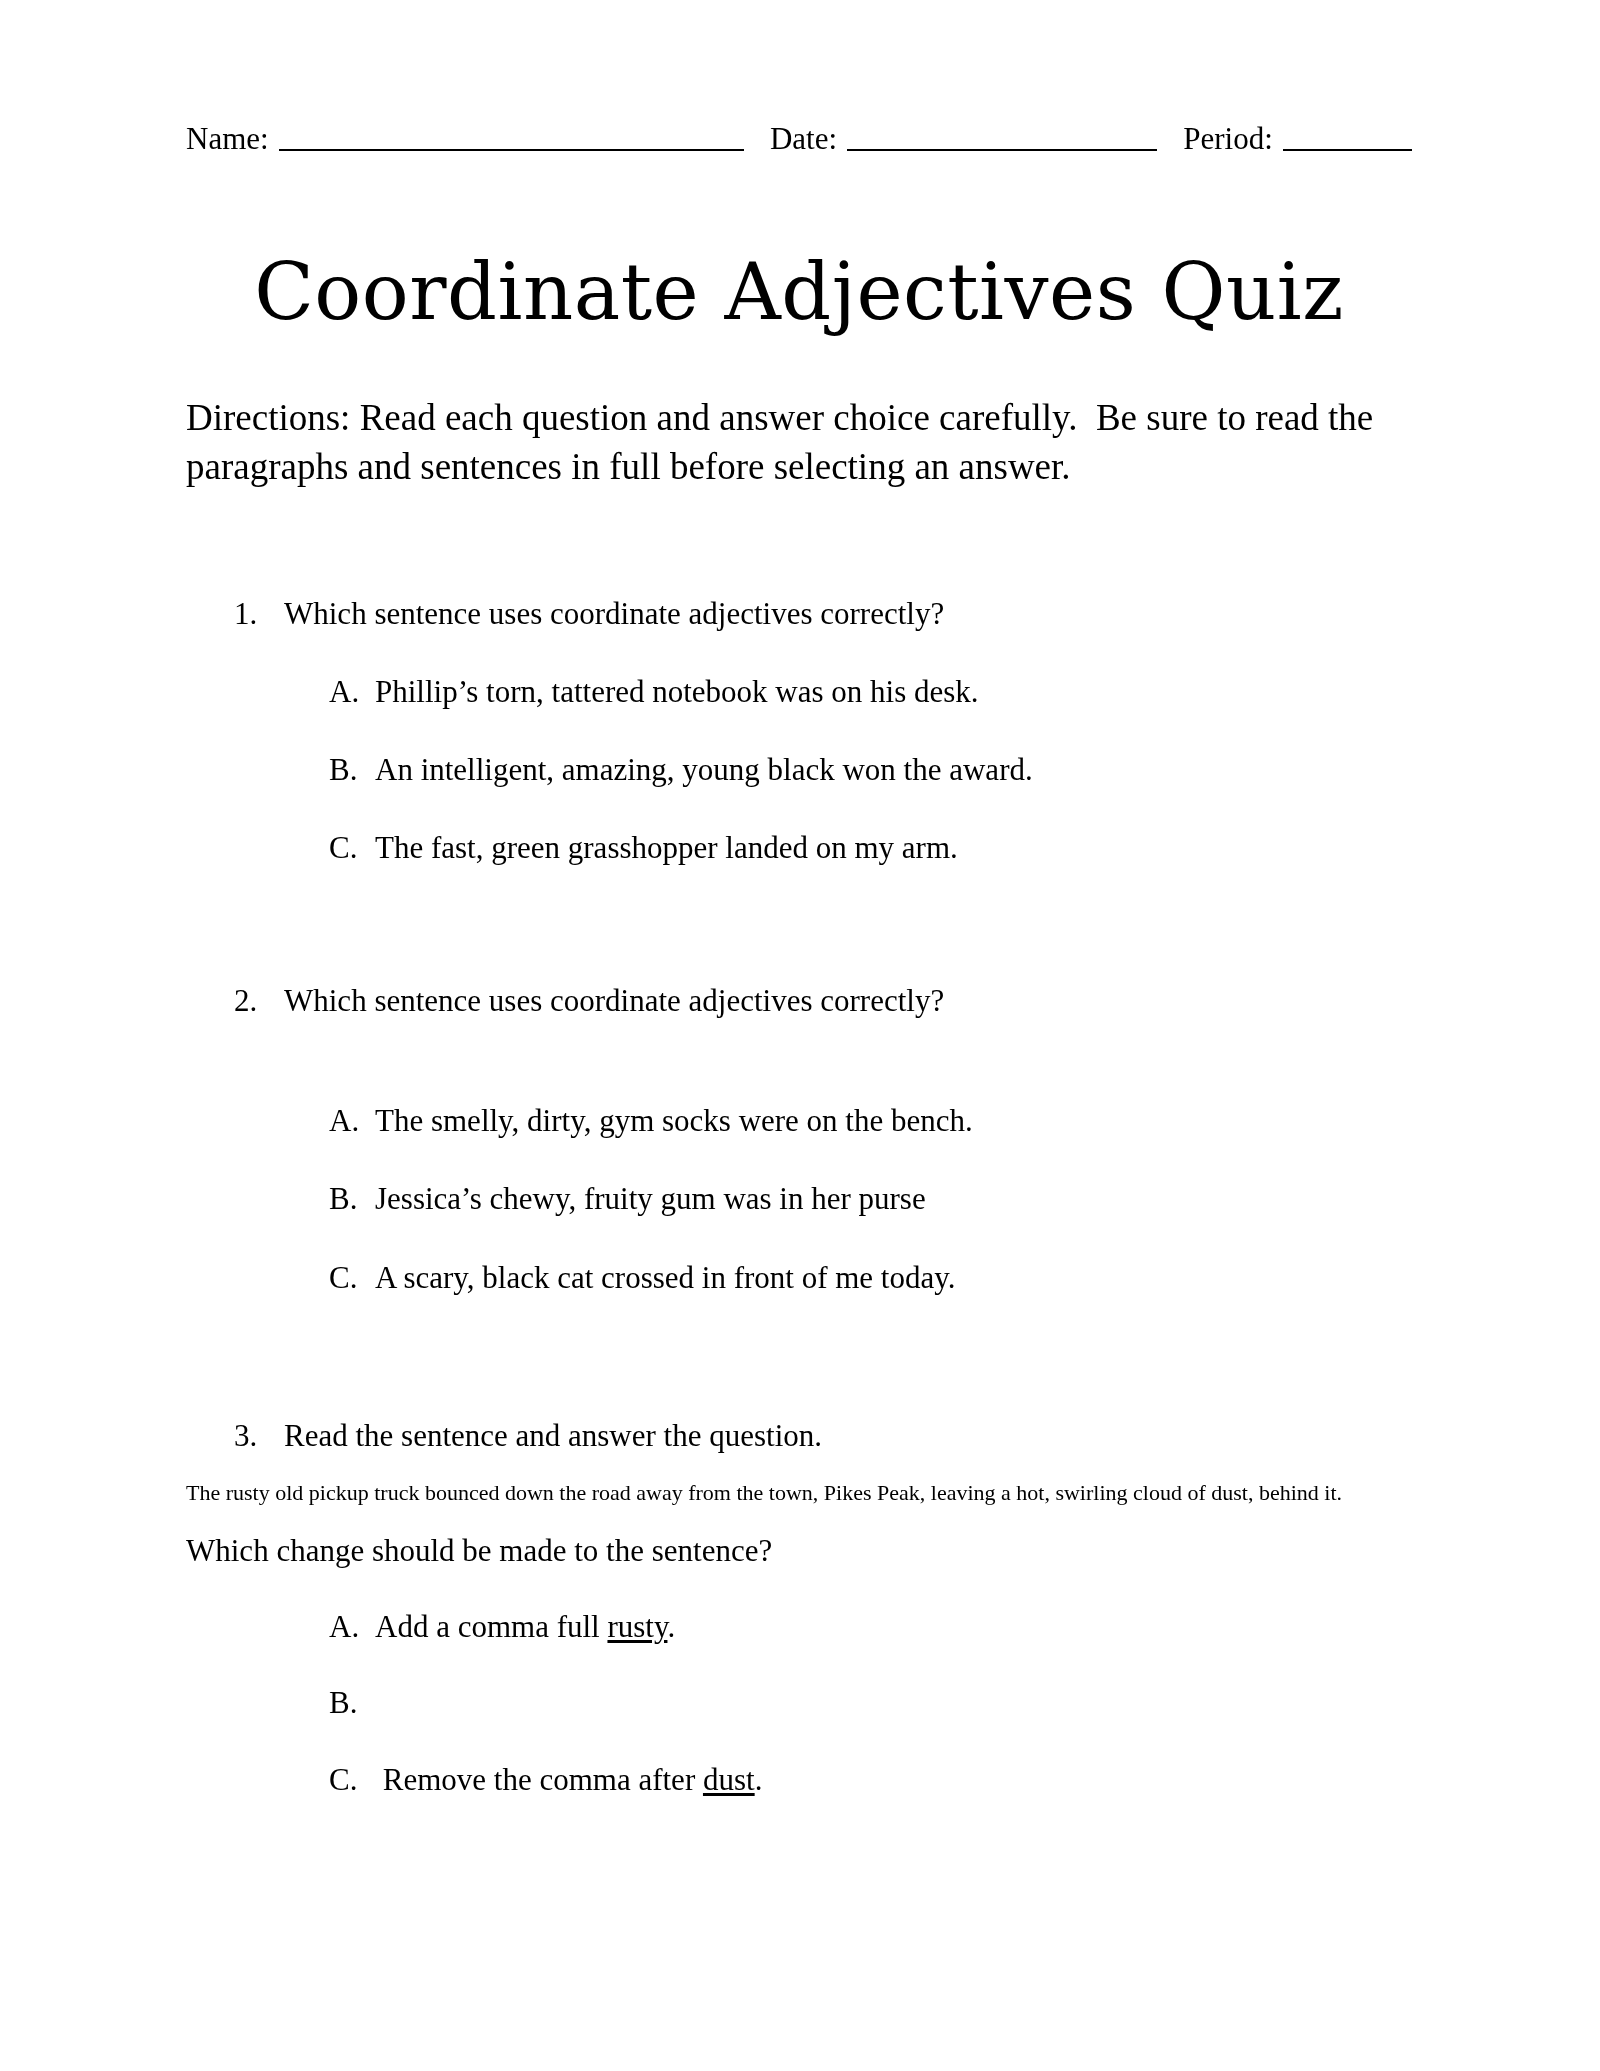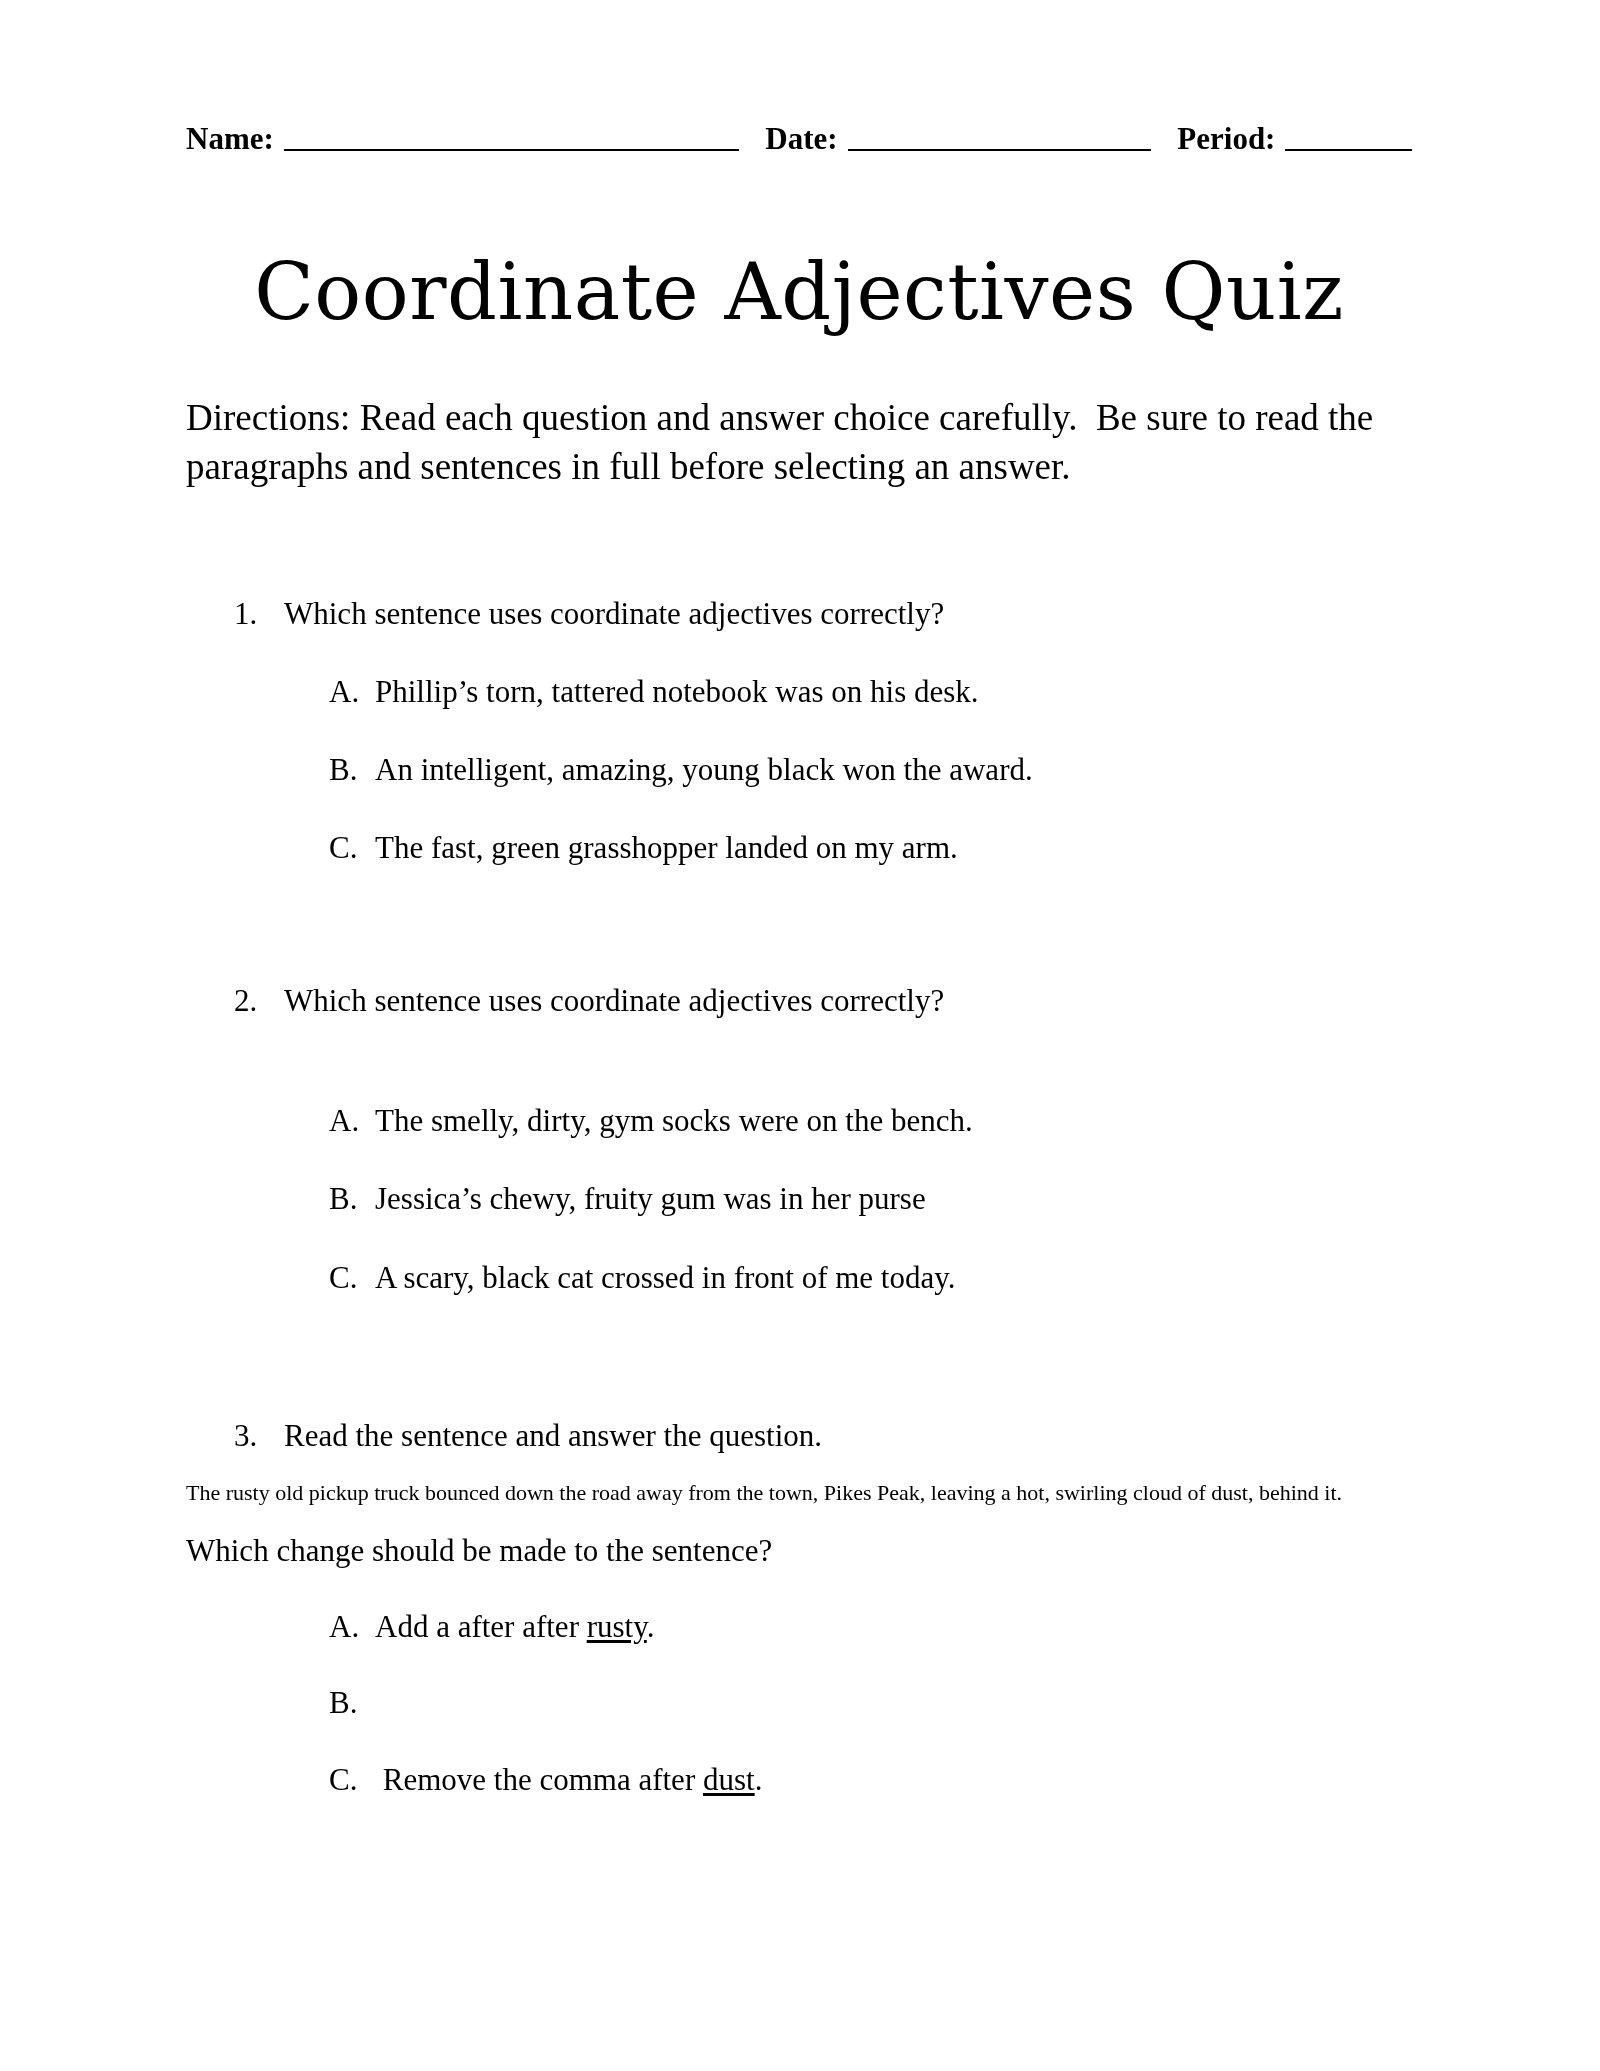--- a/index.html
+++ b/index.html
@@ -15,21 +15,21 @@
     padding: 120px 188px 0 186px;
   }
 
   
   .header-line {
     display: flex;
     align-items: flex-end;
     font-size: 31px;
     gap: 10px;
   }
-  .hl-label { white-space: nowrap; line-height: 1.2; font-weight: bold; }
+  .hl-label { white-space: nowrap; line-height: 1.2; }
   .fill-line {
     border-bottom: 2px solid #000;
     height: 0;
     margin-bottom: 6px;
   }
   .w-name   { flex: 3.6; }
   .w-date   { flex: 2.4; }
   .w-period { flex: 1.0; }
   .ml { margin-left: 16px; }
 
@@ -148,21 +148,21 @@
   <div class="question q-mt-3">
     <div class="stem-row">
       <span class="q-num">3.</span>
       <span class="q-stem">Read the sentence and answer the question.</span>
     </div>
     <p class="passage">The rusty old pickup truck bounced down the road away from the town, Pikes Peak, leaving a hot, swirling cloud of dust, behind it.</p>
     <p class="followup">Which change should be made to the sentence?</p>
 
     <div class="option q3-option">
       <span class="opt-letter">A.</span>
-      <span class="opt-text"><span>Add a after after </span><span class="u">rusty</span><span>.</span></span>
+      <span class="opt-text"><span>Add a comma full </span><span class="u">rusty</span><span>.</span></span>
     </div>
     <div class="option q3-option">
       <span class="opt-letter">B.</span>
     </div>
     <div class="option q3-option">
       <span class="opt-letter">C.</span>
       <span class="opt-text"><span> Remove the comma after </span><span class="u">dust</span><span>.</span></span>
     </div>
   </div>
 

